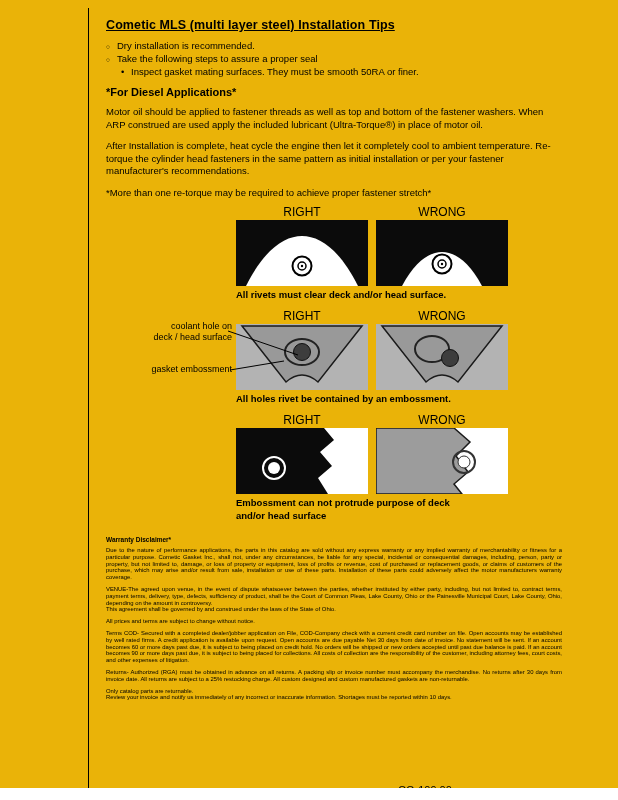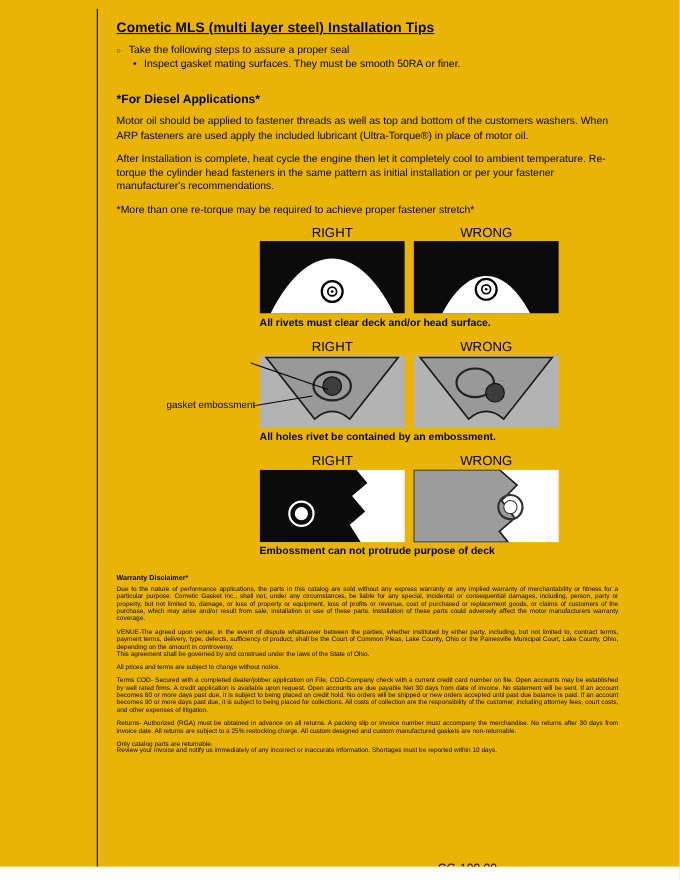--- a/index.html
+++ b/index.html
@@ -11,21 +11,21 @@
   .content { position:absolute; left:106px; top:18px; width:456px; }
 
   .title { font-size:12.5px; font-weight:bold; text-decoration:underline; margin-bottom:7px; letter-spacing:.1px; }
 
   .bullets { font-size:9.5px; line-height:13px; }
   .bullet { position:relative; padding-left:11px; }
   .bullet::before { content:"○"; position:absolute; left:0; top:1px; font-size:6.5px; }
   .sub-bullet { position:relative; padding-left:25px; }
   .sub-bullet::before { content:"•"; position:absolute; left:15px; top:0; font-size:9.5px; }
 
-  .diesel-heading { font-size:11px; font-weight:bold; margin-top:20px; margin-bottom:8px; }
+  .diesel-heading { font-size:11px; font-weight:bold; margin-top:8px; margin-bottom:8px; }
   .para { font-size:9.5px; line-height:12.5px; margin-bottom:9px; }
   .note { font-size:9.5px; line-height:12.5px; margin-bottom:6px; }
 
   .diag-row { margin-left:130px; margin-bottom:8px; position:relative; width:272px; }
   .diag-grid { display:flex; gap:8px; }
   .diag-col { width:132px; }
   .diag-header { text-align:center; font-size:12px; line-height:15px; }
   svg.diag-img { display:block; width:132px; height:66px; }
   .diag-caption { font-size:9.5px; line-height:13px; margin-top:2px; white-space:nowrap;font-weight:bold; }
 
@@ -45,26 +45,27 @@
 <body>
 
 <div class="page">
   <div class="rule-left"></div>
 
   <div class="content">
 
     <div class="title">Cometic MLS (multi layer steel) Installation Tips</div>
 
     <div class="bullets">
+      <div class="bullet">Dry installation is recommended.</div>
       <div class="bullet">Take the following steps to assure a proper seal</div>
       <div class="sub-bullet">Inspect gasket mating surfaces.  They must be smooth 50RA or finer.</div>
     </div>
 
     <div class="diesel-heading">*For Diesel Applications*</div>
-    <div class="para">Motor oil should be applied to fastener threads as well as top and bottom of the customers washers. When ARP fasteners are used apply the included lubricant (Ultra-Torque®) in place of motor oil.</div>
+    <div class="para">Motor oil should be applied to fastener threads as well as top and bottom of the fastener washers. When ARP construed are used apply the included lubricant (Ultra-Torque®) in place of motor oil.</div>
     <div class="para">After Installation is complete, heat cycle the engine then let it completely cool to ambient temperature. Re-torque the cylinder head fasteners in the same pattern as initial installation or per your fastener manufacturer's recommendations.</div>
     <div class="note">*More than one re-torque may be required to achieve proper fastener stretch*</div>
 
     <div class="diag-row">
       <div class="diag-grid">
         <div class="diag-col">
           <div class="diag-header">RIGHT</div>
           <svg class="diag-img" viewBox="0 0 132 66">
             <rect width="132" height="66" fill="#0b0b0b"></rect>
             <path d="M10,66 C28,30 48,16 66,16 C84,16 104,30 122,66 Z" fill="#ffffff"></path>
@@ -81,20 +82,24 @@
             <circle cx="66" cy="44" r="9.5" fill="#ffffff" stroke="#000" stroke-width="2"></circle>
             <circle cx="66" cy="44" r="4" fill="#ffffff" stroke="#000" stroke-width="1.5"></circle>
             <circle cx="66" cy="44" r="1.2" fill="#000"></circle>
           </svg>
         </div>
       </div>
       <div class="diag-caption">All rivets must clear deck and/or head surface.</div>
     </div>
 
     <div class="diag-row">
+      <div class="ptr-label ptr-label-1">
+        <div>coolant hole on</div>
+        <div>deck / head surface</div>
+      </div>
       <div class="ptr-label ptr-label-2">gasket embossment</div>
       <svg class="ptr-overlay" viewBox="0 0 190 100">
         <line x1="102" y1="22" x2="172" y2="46" stroke="#000" stroke-width="1"></line>
         <line x1="104" y1="61" x2="158" y2="52" stroke="#000" stroke-width="1"></line>
       </svg>
       <div class="diag-grid">
         <div class="diag-col">
           <div class="diag-header">RIGHT</div>
           <svg class="diag-img" viewBox="0 0 132 66">
             <rect width="132" height="66" fill="#b3b3b3"></rect>
@@ -132,20 +137,21 @@
           <svg class="diag-img" viewBox="0 0 132 66">
             <rect width="132" height="66" fill="#ffffff"></rect>
             <path d="M0,0 L78,0 L94,14 L80,28 L92,44 L78,56 L86,66 L0,66 Z" fill="#9c9c9c" stroke="#1a1a1a" stroke-width="1.5"></path>
             <circle cx="88" cy="34" r="11" fill="none" stroke="#333" stroke-width="2"></circle>
             <circle cx="88" cy="34" r="6" fill="#ffffff" stroke="#333" stroke-width="1"></circle>
           </svg>
         </div>
       </div>
       <div class="diag-caption">
         <div>Embossment can not protrude purpose of deck</div>
+        <div>and/or head surface</div>
       </div>
     </div>
 
     <div class="legal">
       <div class="legal-h">Warranty Disclaimer*</div>
       <div class="legal-para">
         <div class="legal-line">Due to the nature of performance applications, the parts in this catalog are sold without any express warranty or any implied warranty of merchantability or fitness for a particular purpose.  Cometic Gasket Inc., shall not, under any circumstances, be liable for any special, incidental or consequential damages, including, person, party or property, but not limited to, damage, or loss of property or equipment, loss of profits or revenue, cost of purchased or replacement goods, or claims of customers of the purchase, which may arise and/or result from sale, installation or use of these parts.  Installation of these parts could adversely affect the motor manufacturers warranty coverage.</div>
       </div>
       <div class="legal-para">
         <div class="legal-line">VENUE-The agreed upon venue, in the event of dispute whatsoever between the parties, whether instituted by either party, including, but not limited to, contract terms, payment terms, delivery, type, defects, sufficiency of product, shall be the Court of Common Pleas, Lake County, Ohio or the Painesville Municipal Court, Lake County, Ohio, depending on the amount in controversy.</div>

